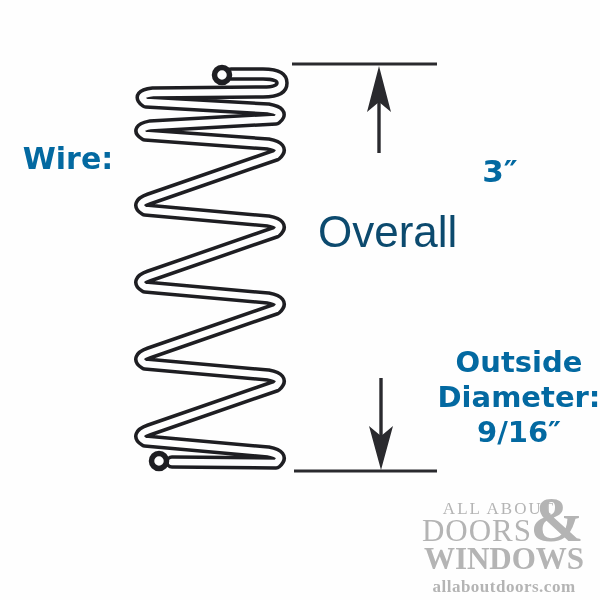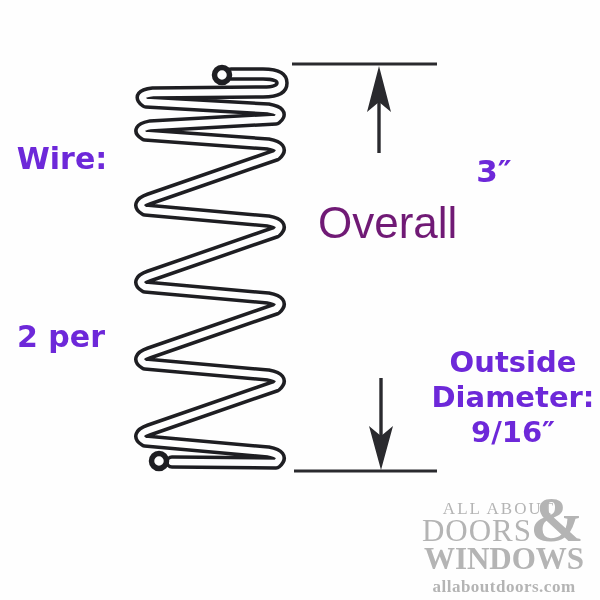--- a/index.html
+++ b/index.html
@@ -1,29 +1,29 @@
 <!DOCTYPE html>
 <html><head>
 <meta charset="utf-8">
 <style>
   html,body{margin:0;padding:0;}
   body{width:600px;height:600px;position:relative;background:#fefefe;overflow:hidden;}
   .stage{position:absolute;inset:0;font-family:"DejaVu Sans","Liberation Sans",sans-serif;}
   svg.drawing{position:absolute;left:0;top:0;width:600px;height:600px;}
 
-  .lbl{position:absolute;color:#6d28d9;font-weight:bold;text-align:center;
-       font-size:30px;line-height:35px;letter-spacing:0px;}
+  .lbl{position:absolute;color:#0369a1;font-weight:bold;text-align:center;
+       font-size:30px;line-height:35px;letter-spacing:0px;margin-left:6px;}
   .wire-block{left:16px;top:141px;width:92px;}
   .bag-block{left:14px;top:319px;width:94px;}
   .inch3{left:464px;top:154px;width:60px;font-size:31px;}
   .od-block{left:424px;top:345px;width:178px;font-size:29px;}
 
-  .overall-block{position:absolute;left:318px;top:194px;width:170px;
+  .overall-block{position:absolute;left:318px;top:203px;width:170px;
        font-family:"Liberation Sans",sans-serif;font-weight:normal;
-       color:#701a75;font-size:44px;line-height:58px;text-align:left;}
+       color:#0c4a6e;font-size:44px;line-height:58px;text-align:left;}
 
   .logo{position:absolute;left:420px;top:497px;width:168px;color:#b4b4b4;
         font-family:"Liberation Serif","DejaVu Serif",serif;text-align:center;}
   .logo-l1{position:absolute;top:2px;left:8px;width:142px;font-size:17px;font-weight:normal;letter-spacing:2px;}
   .logo-l2{position:absolute;top:16px;left:0;width:114px;font-size:31px;font-weight:normal;letter-spacing:1px;}
   .logo-amp{position:absolute;top:-9px;left:106px;width:62px;font-size:64px;font-weight:bold;line-height:64px;}
   .logo-l3{position:absolute;top:44px;left:0;width:168px;font-size:31px;font-weight:bold;}
   .logo-url{position:absolute;top:80px;left:0;width:168px;font-size:17px;font-weight:bold;letter-spacing:0.5px;}
 </style>
 </head>
@@ -66,21 +66,20 @@
       <circle cx="222" cy="75" r="7.5" fill="#fefefe" stroke="#1e1e22" stroke-width="5.5"></circle>
       <circle cx="159" cy="461" r="7.5" fill="#fefefe" stroke="#1e1e22" stroke-width="5.5"></circle>
     </g>
   </svg>
 
   <div class="lbl wire-block">
     <div>Wire:</div>
   </div>
 
   <div class="lbl bag-block">
-    <div>2 per</div>
   </div>
 
   <div class="lbl inch3">
     <span>3″</span>
   </div>
 
   <div class="overall-block">
     <div>Overall</div>
   </div>
 

